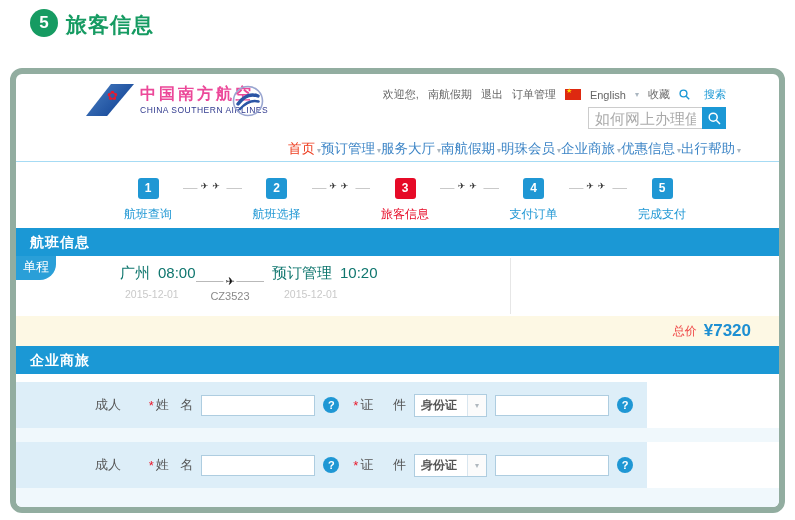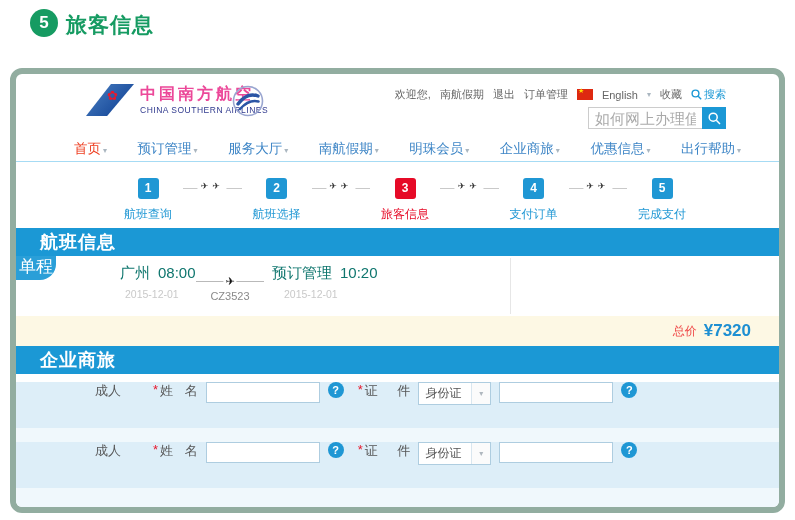--- a/index.html
+++ b/index.html
@@ -22,62 +22,62 @@
     clip-path:polygon(0 100%, 52% 0, 100% 0, 44% 100%);
     background:linear-gradient(135deg,#4c82c4 0%,#1d4f9e 70%); }
   .logo-flower { position:absolute; left:21px; top:7px; color:#e8192c; font-size:13px; line-height:1; }
   .brand-cn { position:absolute; left:124px; top:10px; font-size:16px; font-weight:bold; color:#ec4899; letter-spacing:3px; }
   .brand-en { position:absolute; left:124px; top:31px; font-size:8.5px; color:#303a8e; letter-spacing:0.5px; }
   .skyteam { position:absolute; left:216px; top:11px; width:32px; height:32px; }
 
   .top-links { position:absolute; right:53px; top:13px; display:flex; align-items:center; gap:9px;
     font-size:11px; color:#666; white-space:nowrap; }
   .top-links .link { cursor:pointer; }
-  .top-links .search-link { color:#1b98d5; display:flex; align-items:center; gap:2px;font-family:Liberation Mono, monospace; }
+  .top-links .search-link { color:#1b98d5; display:flex; align-items:center; gap:14px;font-family:Liberation Mono, monospace; }
   .flag { position:relative; display:inline-block; width:16px; height:11px; background:#de2910; }
   .flag .star { position:absolute; left:1px; top:-2px; color:#ffde00; font-size:7px; }
   .chev { font-size:8px; color:#aab6c0; }
 
   .search-bar { position:absolute; right:53px; top:33px; width:138px; height:22px; display:flex; }
   .search-bar input { flex:1; min-width:0; border:1px solid #ccc; border-right:none; font-size:15px;
     padding:0 6px; color:#555; outline:none; font-family:inherit; }
   .search-bar input::placeholder { color:#aaa; }
   .search-btn { width:24px; height:22px; background:#1b98d5; border:none; cursor:pointer;
     display:flex; align-items:center; justify-content:center; }
 
   
   .nav { position:absolute; left:58px; right:38px; top:63px; height:23px; display:flex;
-    justify-content:space-between; align-items:center; font-size:13.5px; }
+    justify-content:flex-end; align-items:center; font-size:13.5px; }
   .nav-item { color:#3d85c6; cursor:pointer; white-space:nowrap; }
   .nav-item.active { color:#ee4023; }
   .nav-item .chev { margin-left:2px; }
   .nav-line { position:absolute; left:0; top:87px; width:763px; height:1px; background:#a6dbf4; }
 
   
   .steps { position:absolute; left:100px; top:104px; width:578px; display:flex; align-items:flex-start; }
   .step { width:64px; text-align:center; }
   .badge { width:21px; height:21px; line-height:21px; margin:0 auto; background:#1f97d4; color:#fff;
     font-size:12px; font-weight:bold; border-radius:3px; }
   .step-label { margin-top:7px; font-size:12px; color:#1f97d4; white-space:nowrap; }
   .step.active .badge { background:#e60a27; }
   .step.active .step-label { color:#e60a27; }
   .connector { flex:1; height:21px; position:relative; }
   .connector::before { content:""; position:absolute; left:3px; right:3px; top:10px; height:1px; background:#c9c9c9; }
   .planes { position:absolute; left:50%; top:3px; transform:translateX(-50%); background:#fff;
     padding:0 3px; font-size:9px; color:#333; letter-spacing:4px; white-space:nowrap; }
 
   
   .section-bar { position:absolute; left:0; width:763px; height:28px; background:#1b98d5; color:#fff;
-    font-size:18px; font-weight:bold; line-height:28px; padding-left:24px; letter-spacing:1px; }
+    font-size:14px; font-weight:bold; line-height:28px; padding-left:14px; letter-spacing:1px; }
   .bar-flight { top:154px; }
   .bar-passenger { top:272px; }
 
   
   .ribbon { position:absolute; left:0; top:182px; width:40px; height:24px; background:#2a9fd8; color:#fff;
-    font-size:17px; text-align:center; line-height:22px; border-radius:0 0 16px 0; }
+    font-size:13px; text-align:center; line-height:22px; border-radius:0 0 16px 0; }
   .city { position:absolute; top:190px; font-size:15px; color:#0f766e; white-space:nowrap; }
   .city .time { margin-left:8px; }
   .city-dep { left:104px; }
   .city-arr { left:256px; }
   .route { position:absolute; left:180px; top:198px; width:68px; height:18px; }
   .route::before { content:""; position:absolute; left:0; right:0; top:9px; height:1px; background:#b9b9b9; }
   .route .plane { position:absolute; left:50%; top:3px; transform:translateX(-50%); background:#fff;
     padding:0 2px; font-size:11px; color:#111; }
   .flight-date { position:absolute; top:214px; font-size:10.5px; color:#c9c9c9; }
   .date-dep { left:109px; }
@@ -89,35 +89,35 @@
   .fare-h { color:#2e8fc6; font-weight:bold; font-size:12px; text-align:center; padding-bottom:6px; }
   .fare-divider { grid-column:1/-1; border-top:1px dotted #c9c9c9; }
   .fare-v { font-size:12px; color:#555; text-align:center; padding-top:8px; }
 
   .total-row { position:absolute; left:0; top:242px; width:763px; height:30px; background:#fdf8e4;
     display:flex; align-items:center; justify-content:flex-end; padding-right:28px; gap:7px; }
   .total-label { font-size:12px; color:#ef4444; }
   .total-value { font-size:17px; color:#1e8fd2; font-weight:bold; }
 
   
-  .form-row { position:absolute; left:0; width:763px; height:46px; background:#ddeef8;
-    display:flex; align-items:flex-start; padding-left:79px; font-size:13px; color:#555; }
+  .form-row { position:absolute; left:0; width:631px; height:46px; background:#ddeef8;
+    display:flex; align-items:center; padding-left:79px; font-size:13px; color:#555; }
   .row-1 { top:308px; } .row-2 { top:368px; }
   .row-gap { position:absolute; left:0; top:354px; width:763px; height:14px; background:#f0f8fc; }
   .row-bottom { position:absolute; left:0; top:414px; width:763px; height:19px; background:#f0f8fc; }
   .ptype { width:58px; }
   .req { color:#e8192c; margin-right:2px; }
   .fld { margin-right:8px; word-spacing:8px; white-space:nowrap; }
   .fld-id { word-spacing:16px; }
   .text-input { width:114px; height:21px; border:1px solid #aecde0; background:#fff; margin-right:8px;
     outline:none; padding:0 5px; font-family:inherit; font-size:12px; }
   .help { width:16px; height:16px; border-radius:50%; background:#1f97d4; color:#fff; font-size:11px;
     font-weight:bold; text-align:center; line-height:16px; margin-right:14px; cursor:pointer; flex:none; }
   .select-box { display:flex; height:23px; border:1px solid #aecde0; background:#fff; margin-right:8px;
-    align-items:stretch; cursor:pointer; }
+    align-items:stretch; cursor:pointer;font-weight:bold; }
   .select-text { width:52px; padding:0 0 0 6px; font-size:12px; color:#555; display:flex; align-items:center; }
   .select-arrow { width:19px; border-left:1px solid #d9e6ef; background:#fbfbfb; color:#b0b8bf;
     font-size:8px; display:flex; align-items:center; justify-content:center; }
 </style>
 </head>
 <body>
 
 <div class="step-circle">5</div>
 <div class="page-title">旅客信息</div>
 

